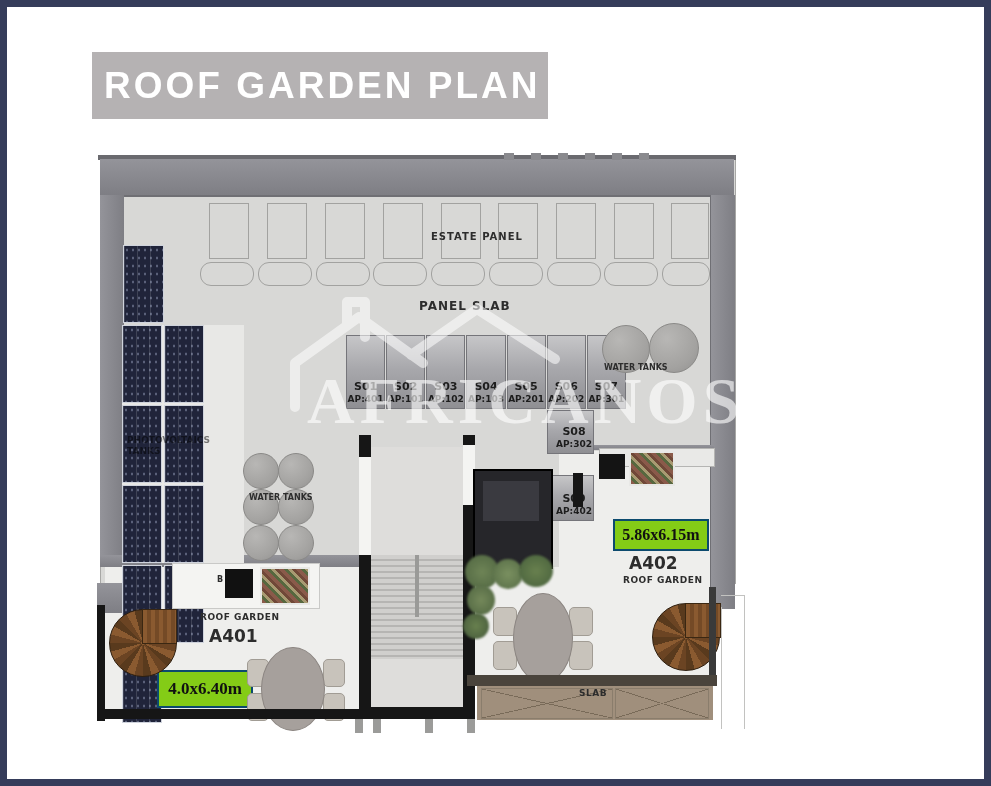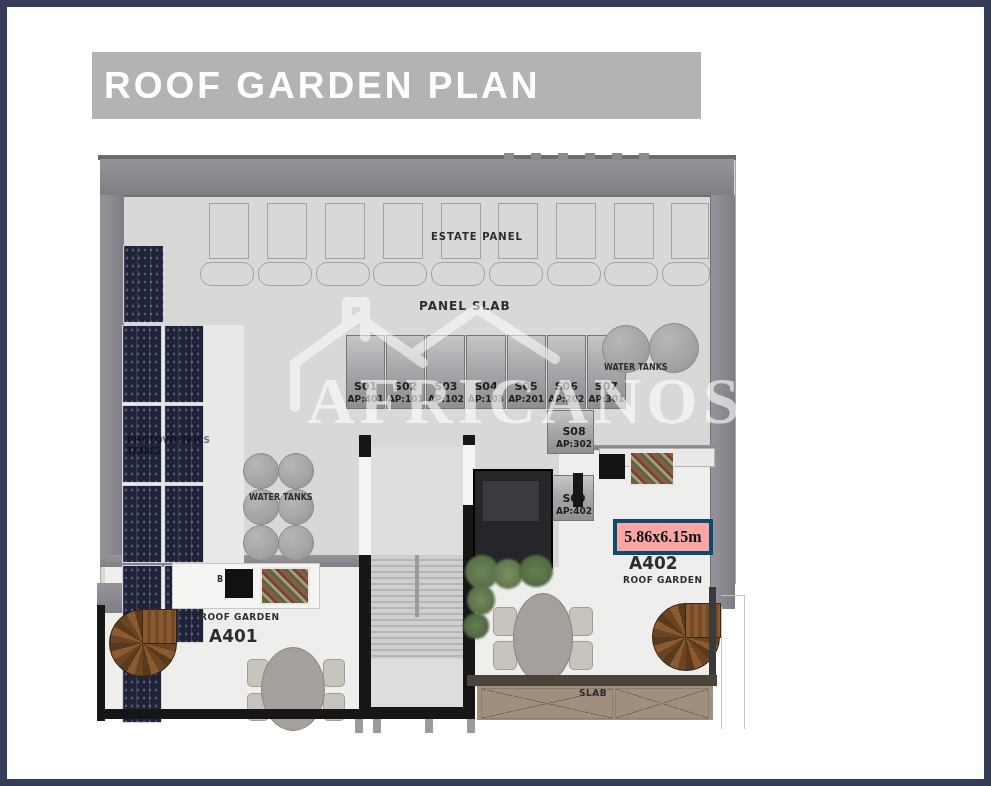--- a/index.html
+++ b/index.html
@@ -3,21 +3,21 @@
 <meta charset="utf-8">
 <style>
   html,body{margin:0;padding:0;background:#fff;}
   #canvas{
     position:relative;width:991px;height:786px;box-sizing:border-box;
     border:7px solid #353c5a;background:#ffffff;overflow:hidden;
     font-family:"Liberation Sans",sans-serif;
   }
   .abs{position:absolute;}
   
-  #title-bar{left:85px;top:45px;width:609px;height:67px;background:#b5b2b3;display:flex;align-items:center;}
+  #title-bar{left:85px;top:45px;width:456px;height:67px;background:#b5b2b3;display:flex;align-items:center;}
   #title-bar span{color:#ffffff;font-weight:bold;font-size:37px;letter-spacing:3px;padding-left:12px;font-family:"Liberation Sans",sans-serif;}
   
   .lbl{font-family:"DejaVu Sans",sans-serif;font-weight:bold;color:#2d2d2d;white-space:nowrap;}
   
   .wall{background:linear-gradient(180deg,#94949a,#7e7e84);}
   .wallv{background:linear-gradient(90deg,#94949a,#7e7e84);}
   .blackwall{background:#161616;}
   
   #floor-main{left:93px;top:152px;width:634px;height:423px;background:#d8d8d6;border:1px solid #a7a7a5;}
   .garden-floor{background:#eeeeec;}
@@ -44,21 +44,21 @@
   .treads{background:repeating-linear-gradient(180deg,#d0cfcd 0 4px,#b6b5b3 4px 6px);}
   
   .spiral{border-radius:50%;border:1px solid #2e1f10;
     background:repeating-conic-gradient(#6b4423 0 15deg,#8a5a30 15deg 30deg,#593a1d 30deg 45deg);}
   .wood{background:linear-gradient(90deg,#8a5a30 0 3px,#7a4c27 3px 6px,#8a5a30 6px 9px);
     background:repeating-linear-gradient(90deg,#8a5a30 0 4px,#744a26 4px 8px);border:1px solid #3a2712;}
   
   .table-oval{background:#a6a09c;border:1px solid #8b8581;border-radius:50%;}
   .chair{background:#c8c3bb;border:1px solid #a19c94;border-radius:5px;}
   
-  .dim-box{background:#fca5a5;border:4px solid #0c4a6e;display:flex;align-items:center;justify-content:center;
+  .dim-box{background:#84cc16;border:2px solid #0c4a6e;display:flex;align-items:center;justify-content:center;
     font-family:"Liberation Serif",serif;font-weight:bold;color:#111;}
   
   .mosaic{border:2px solid #e8e8e6;
     background:repeating-linear-gradient(45deg,#8a5a4a 0 3px,#57683f 3px 6px,#a89a72 6px 9px,#704838 9px 12px);}
   
   .xpanel{border:1px solid #8a7d6c;
     background:linear-gradient(to top right,transparent 49.2%,rgba(118,104,86,.95) 49.2% 50.8%,transparent 50.8%),
                linear-gradient(to bottom right,transparent 49.2%,rgba(118,104,86,.95) 49.2% 50.8%,transparent 50.8%);}
   
   .bush{border-radius:50%;filter:blur(1px);}
@@ -242,20 +242,23 @@
   </div>
   <span class="abs lbl" style="left:572px;top:681px;font-size:9px;z-index:6;letter-spacing:.5px;">SLAB</span>
 
   <div class="abs" style="left:165px;top:556px;width:146px;height:44px;background:#f4f4f2;border:1px solid #c9c9c7;"></div>
   <span class="abs lbl" style="left:210px;top:568px;font-size:8px;z-index:6;">B</span>
   <div class="abs" style="left:218px;top:562px;width:28px;height:29px;background:#111;"></div>
   <div class="abs mosaic" style="left:253px;top:560px;width:46px;height:34px;"></div>
 
   <span class="abs lbl" style="left:193px;top:605px;font-size:9px;letter-spacing:.5px;">ROOF GARDEN</span>
   <span class="abs lbl" style="left:202px;top:619px;font-size:17px;">A401</span>
+  <div class="abs dim-box" style="left:150px;top:663px;width:92px;height:34px;font-size:17px;">
+    <span>4.0x6.40m</span>
+  </div>
 
   <div class="abs spiral" style="left:102px;top:602px;width:66px;height:66px;"></div>
   <div class="abs wood" style="left:135px;top:602px;width:33px;height:33px;"></div>
 
   <div class="abs chair" style="left:240px;top:652px;width:20px;height:26px;"></div>
   <div class="abs chair" style="left:240px;top:686px;width:20px;height:26px;"></div>
   <div class="abs chair" style="left:316px;top:652px;width:20px;height:26px;"></div>
   <div class="abs chair" style="left:316px;top:686px;width:20px;height:26px;"></div>
   <div class="abs table-oval" style="left:254px;top:640px;width:62px;height:82px;"></div>
 

